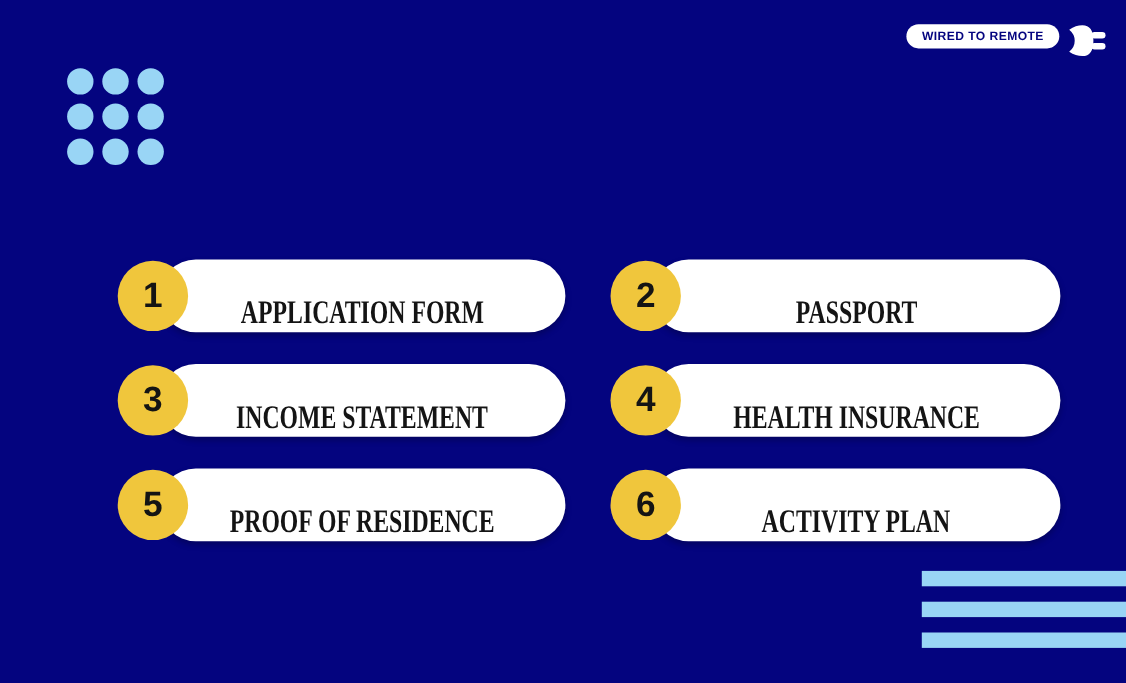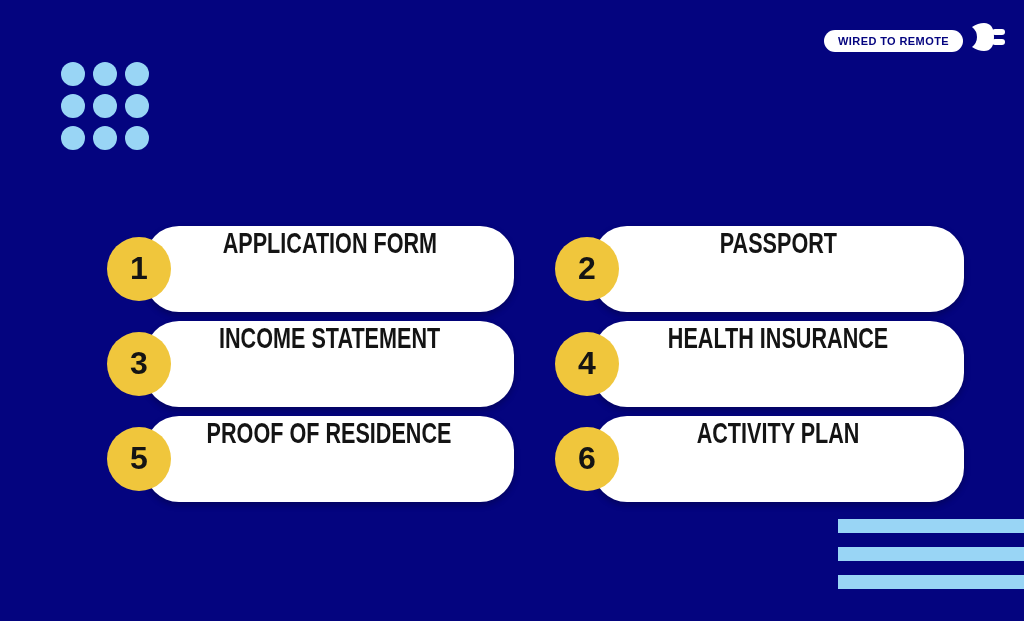--- a/index.html
+++ b/index.html
@@ -32,21 +32,21 @@
     gap:8px;
   }
   .dot{
     width:24px;height:24px;border-radius:50%;
     background:var(--accent-light-blue);
   }
 
   
   .badge{
     position:absolute;top:22px;right:16px;
-    display:flex;align-items:flex-end;
+    display:flex;align-items:flex-start;
   }
   .badge-pill{
     background:var(--pill-white);
     border-radius:12px;
     height:22px;
     display:flex;align-items:center;
     padding:0 14px;
   }
   .badge-label{
     font-size:11px;font-weight:bold;
@@ -96,24 +96,25 @@
     flex:0 0 64px;
     width:64px;height:64px;border-radius:50%;
     background:var(--accent-yellow);
     display:flex;align-items:center;justify-content:center;
     font-size:32px;font-weight:bold;color:var(--text-dark);
   }
   .pill{
     position:relative;z-index:1;
     flex:1 1 auto;
     margin-left:-26px;
-    height:86px;border-radius:34px;
+    height:66px;border-radius:34px;
     background:var(--pill-white);
-    display:flex;align-items:flex-start;justify-content:center;
+    display:flex;align-items:flex-end;justify-content:center;
     box-shadow:0 3px 6px rgba(0,0,10,.28);
+    font-family:Liberation Serif, serif;
   }
   .pill-label{
     display:inline-block;
     transform:scaleX(.72);
     font-size:30px;font-weight:bold;
     letter-spacing:0;
     color:var(--text-dark);
     white-space:nowrap;
   }
 

